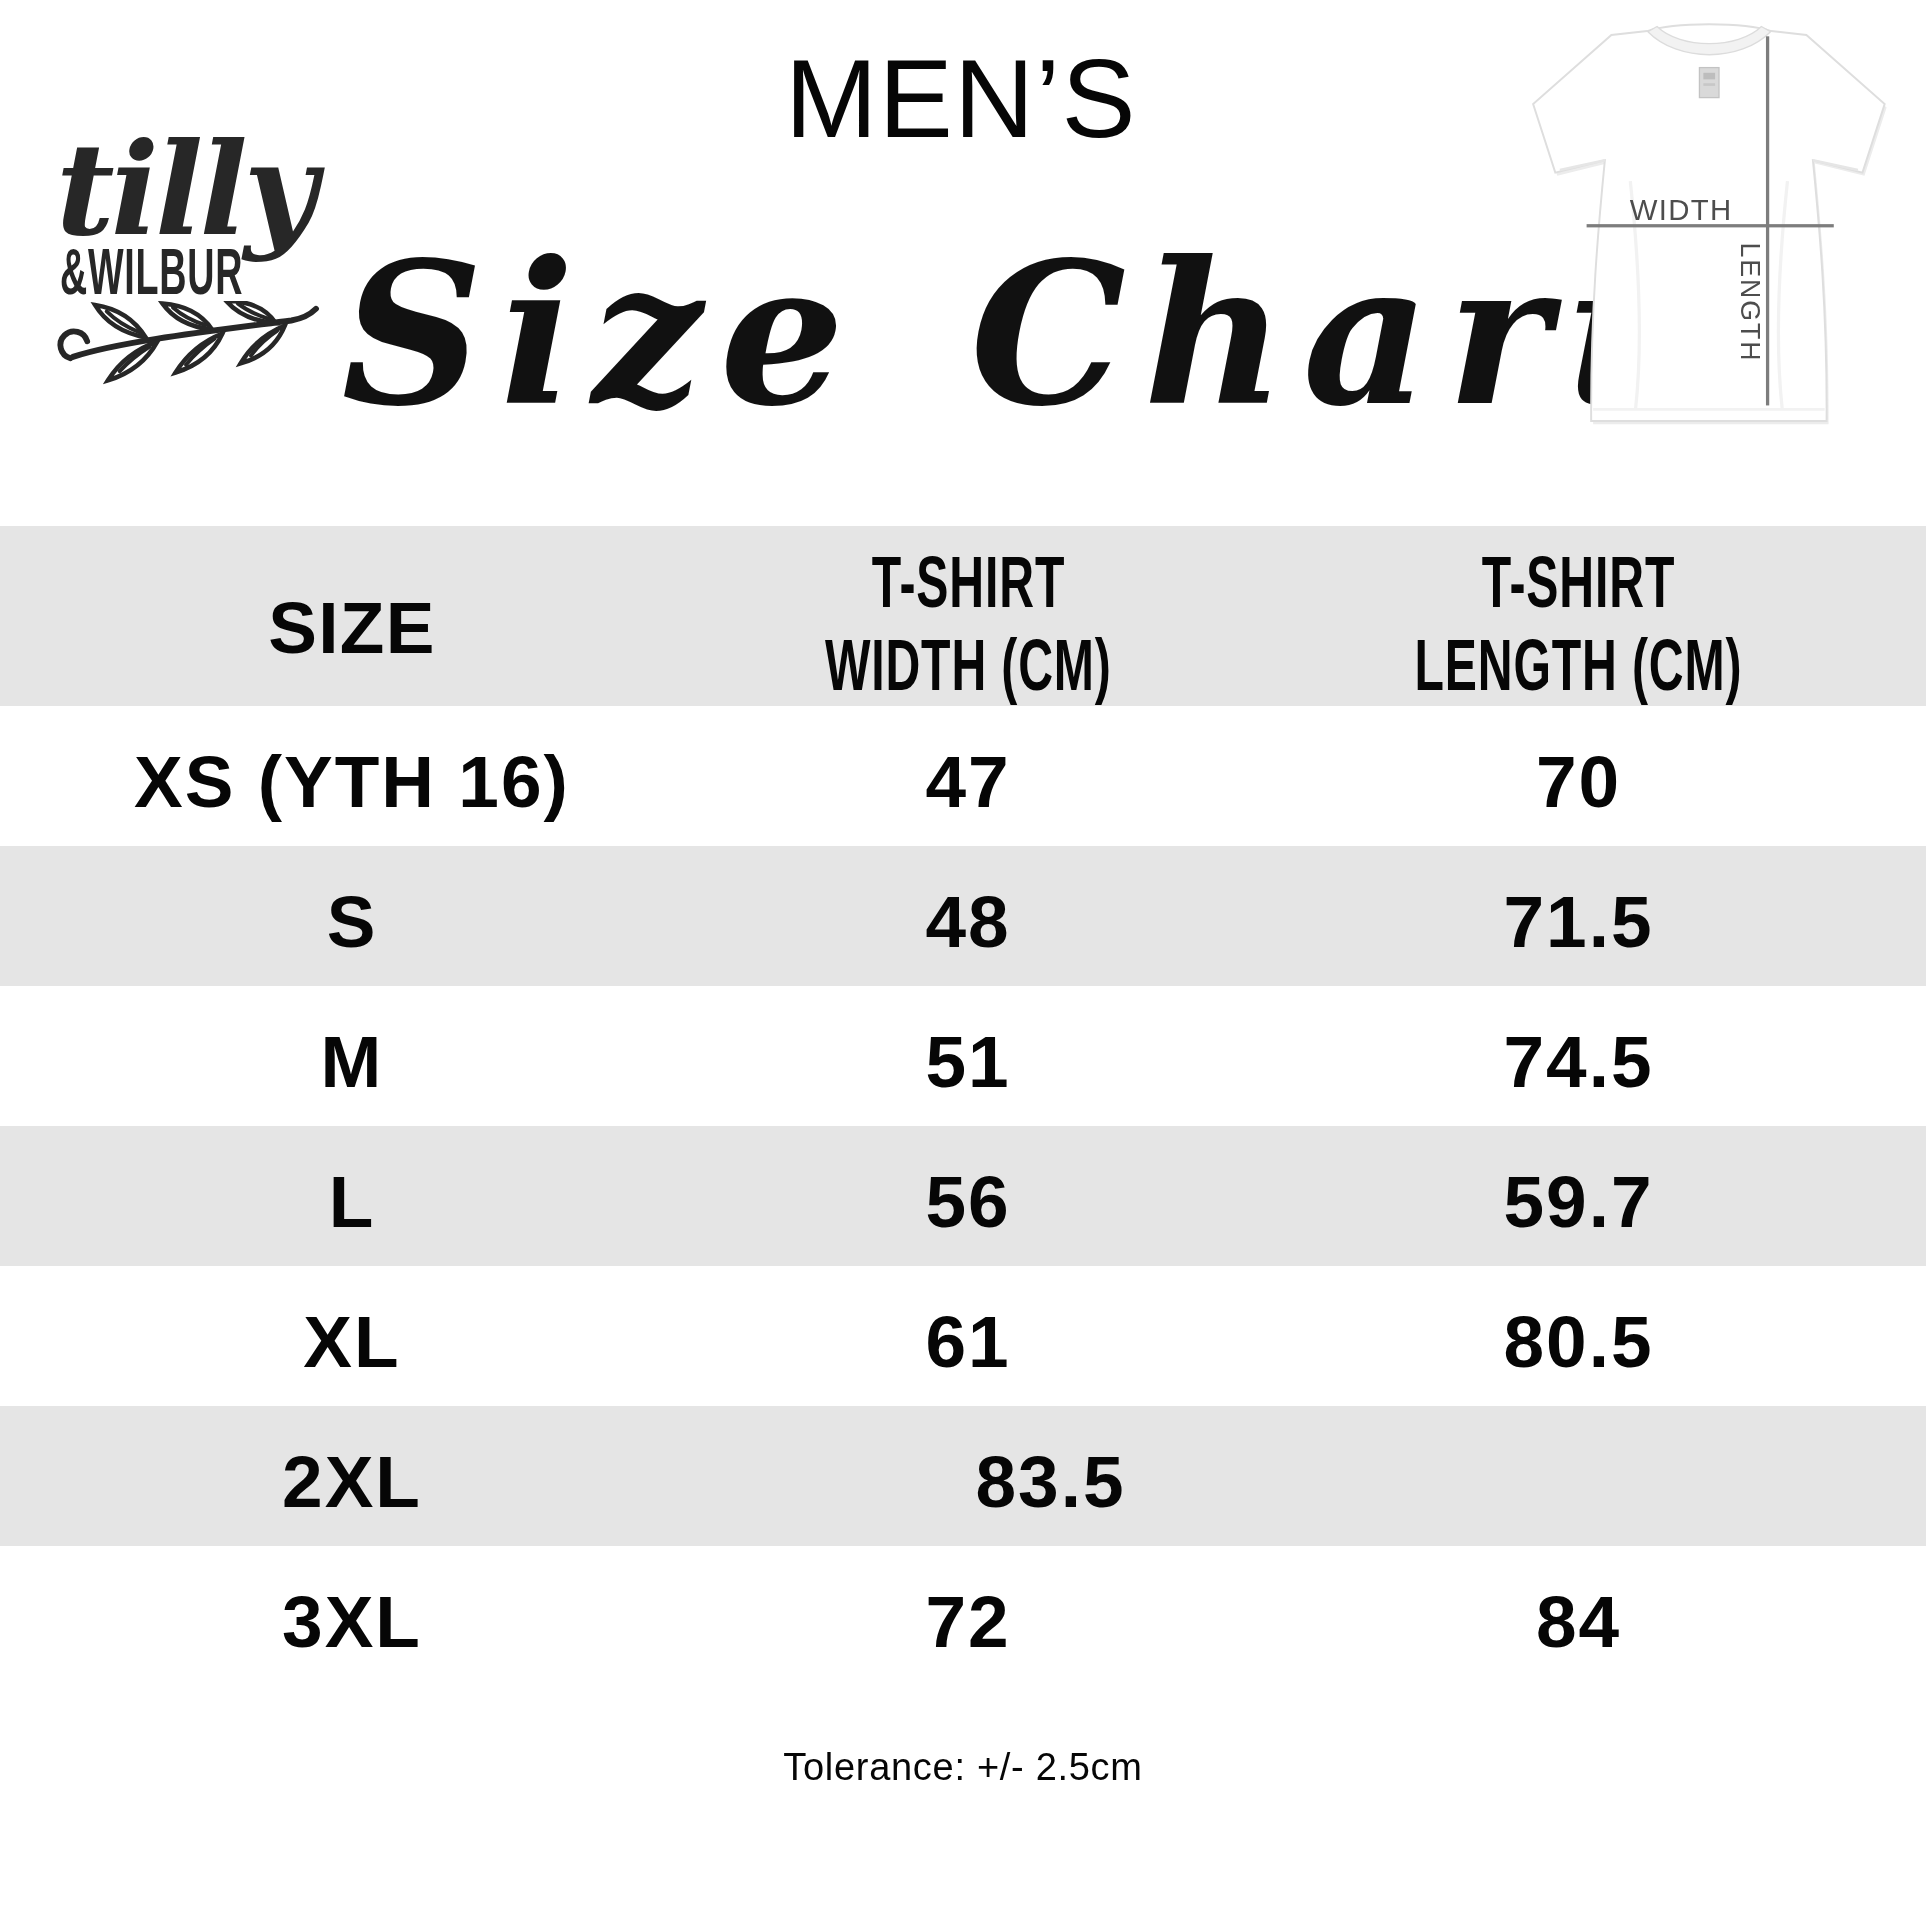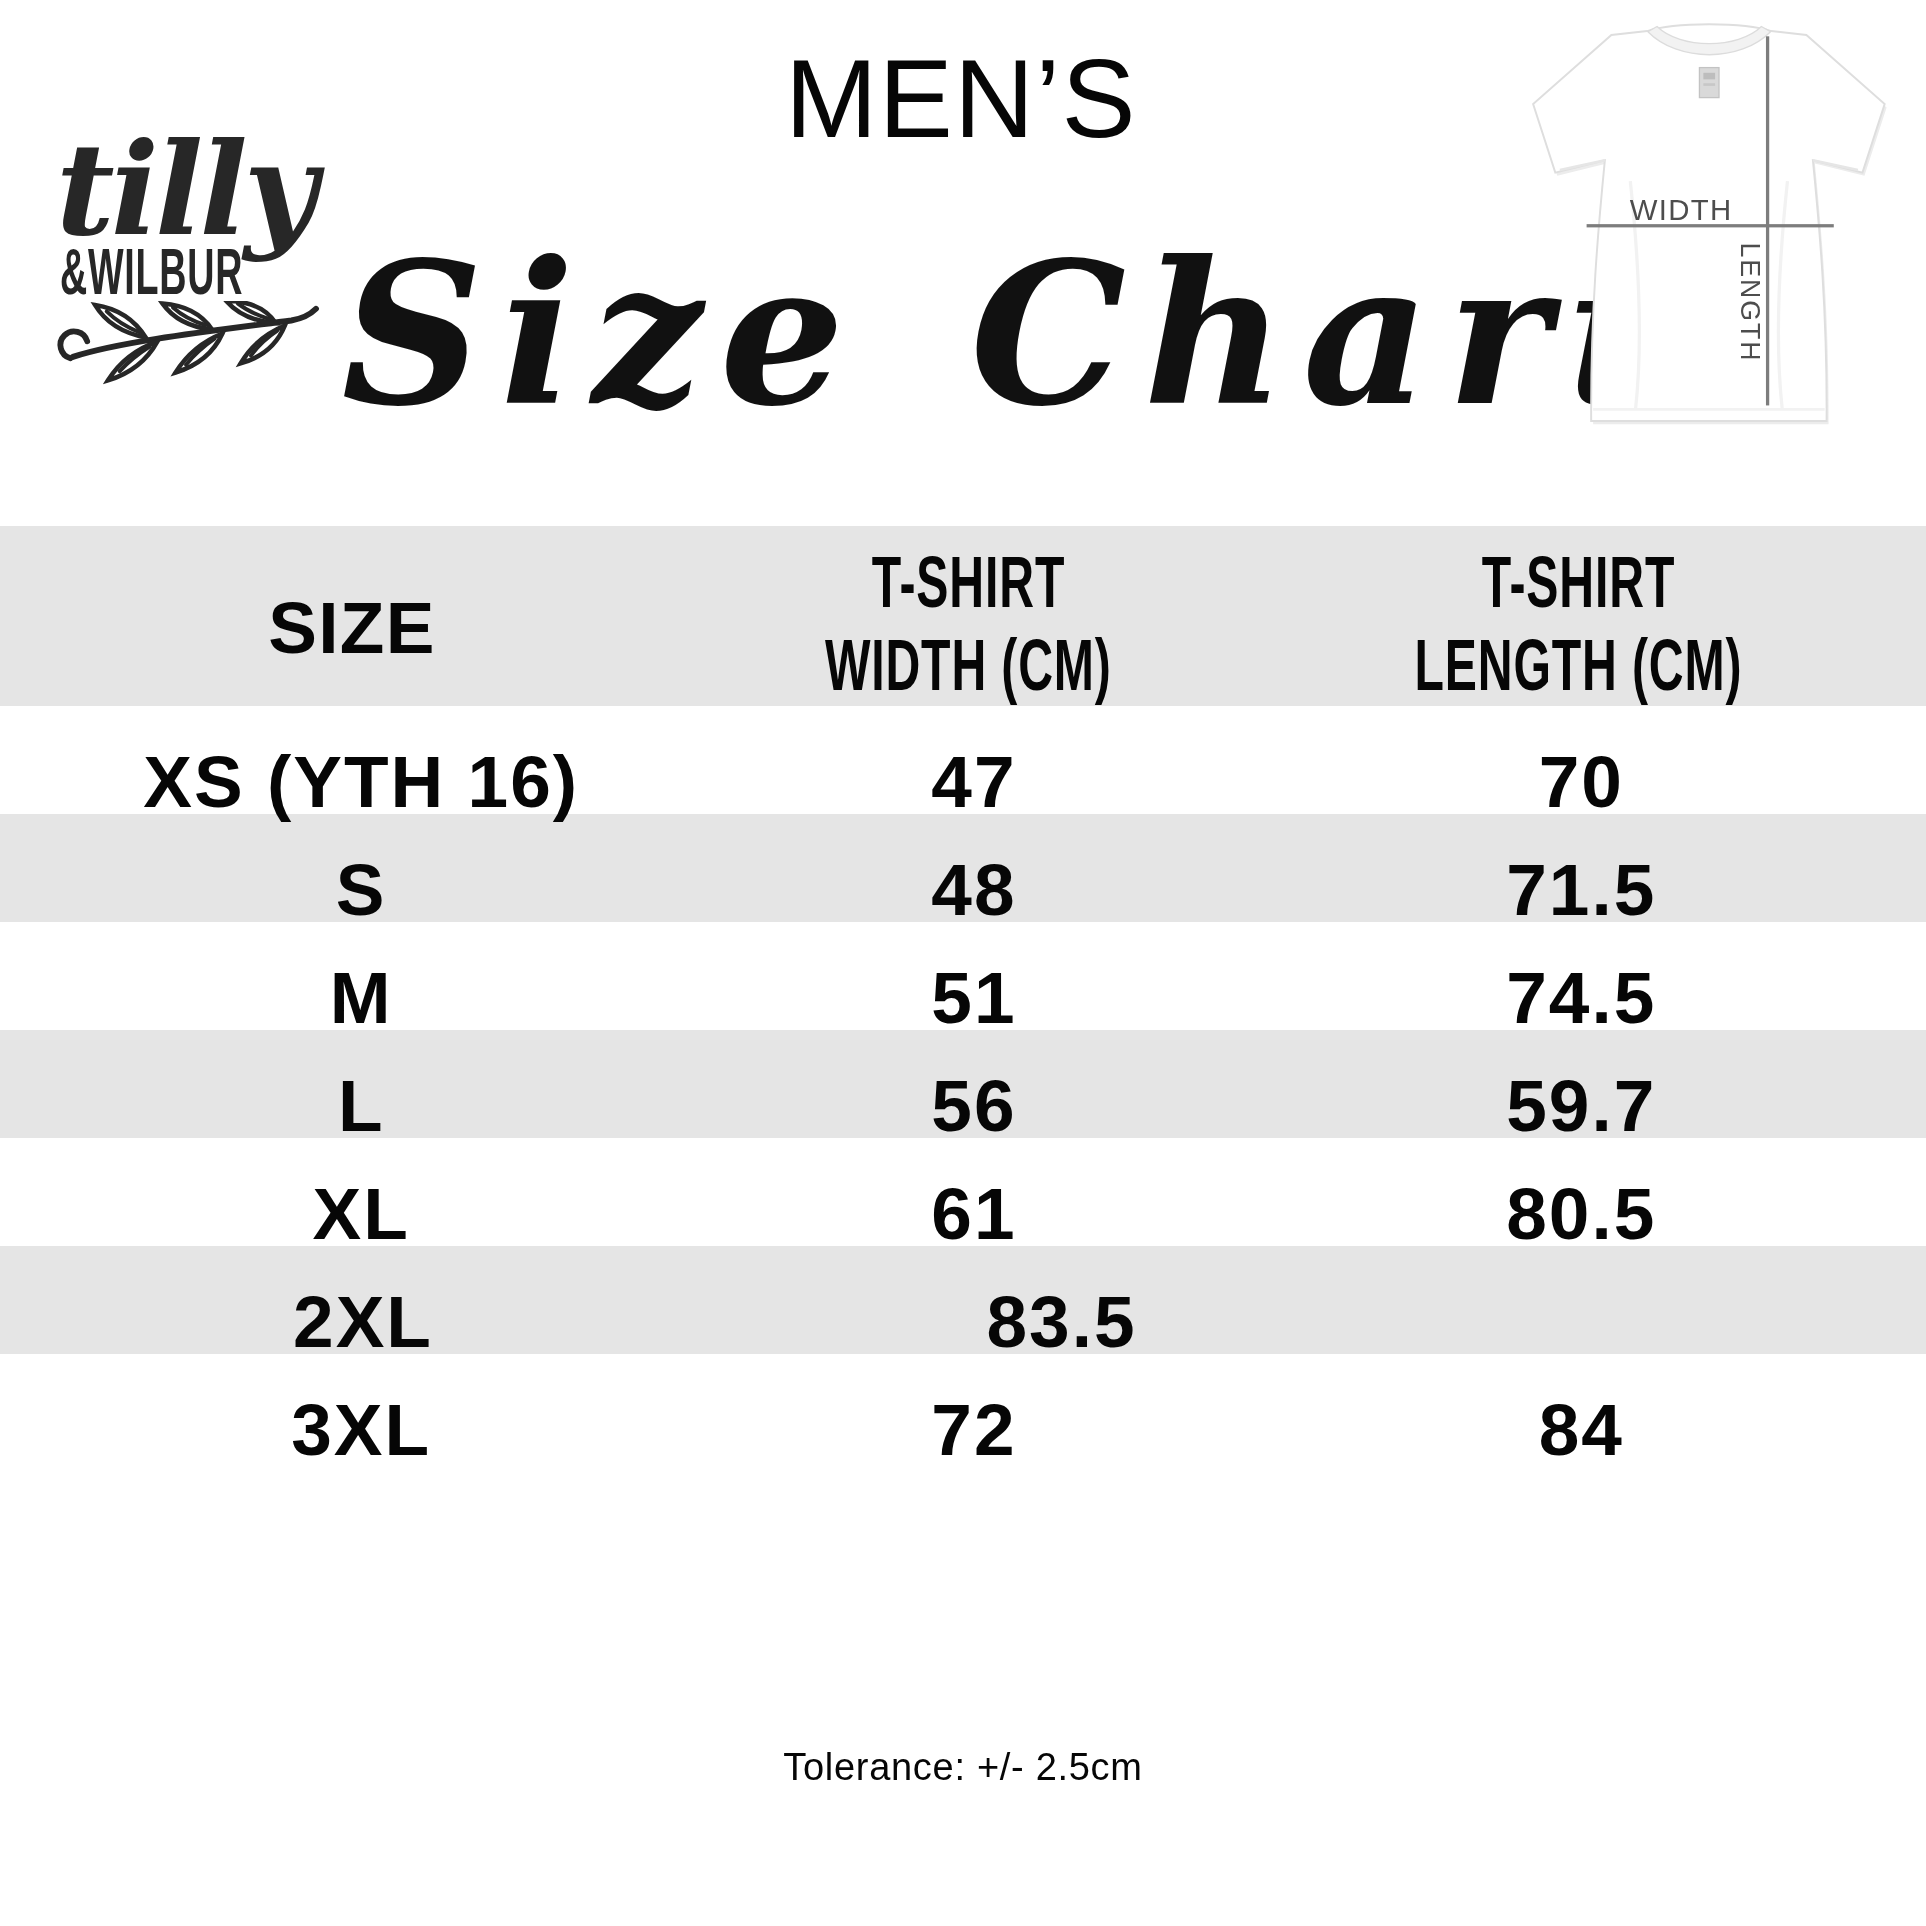--- a/index.html
+++ b/index.html
@@ -21,21 +21,21 @@
          font-family:"DejaVu Serif",serif;font-style:italic;font-weight:700;
          font-size:196px;line-height:1;letter-spacing:17px;word-spacing:23.5px;
          color:#111111;white-space:nowrap;}
 
   
   .shirt{position:absolute;left:1479px;top:18px;}
 
   
   .size-table{position:absolute;left:0;top:526px;width:1926px;}
   .thead{display:flex;height:180px;background:#e5e5e5;}
-  .tbody .row{display:flex;height:108px;background:#ffffff;padding-left:11px;}
+  .tbody .row{display:flex;height:140px;background:#ffffff;}
   .tbody .row:nth-child(even){background:#e5e5e5;}
   .c1{width:704px;}.c2{width:528px;}.c3{width:693px;}
   .th{box-sizing:border-box;height:180px;display:flex;flex-direction:column;justify-content:center;
       align-items:center;font-weight:700;font-size:73px;line-height:83px;padding-top:14.3px;
       letter-spacing:1.3px;text-align:center;}
   .th-size{padding-top:22px;}
   .cond{display:block;transform:scaleX(.66);transform-origin:center;white-space:nowrap;}
   .td{font-weight:700;font-size:73px;line-height:130px;letter-spacing:2px;text-align:center;}
   .td>span{display:inline-block;transform:translateY(11px);white-space:nowrap;}
 

